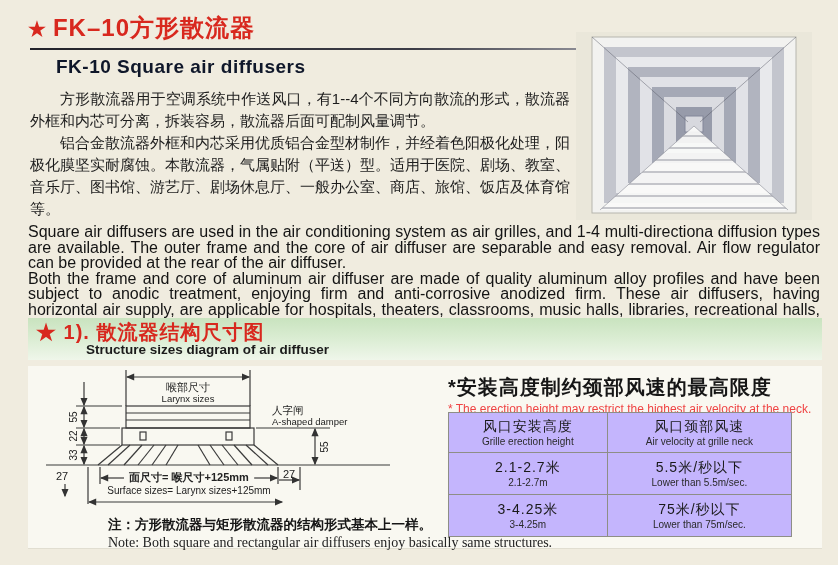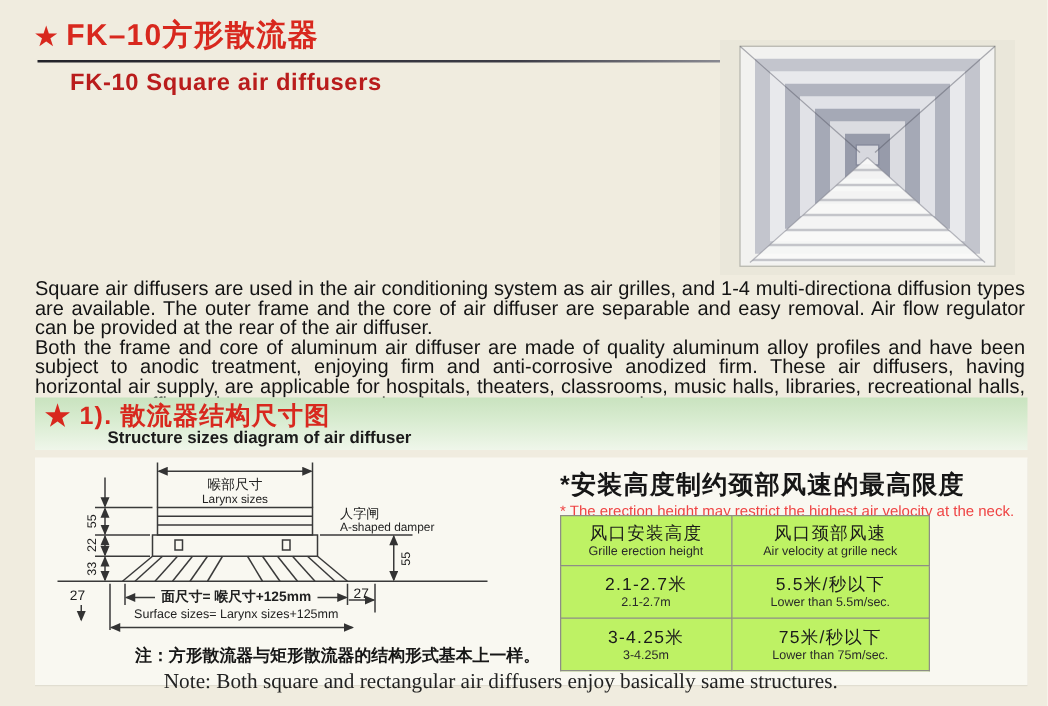--- a/index.html
+++ b/index.html
@@ -15,21 +15,21 @@
     font-size:24px; font-weight:bold; color:#d8281e; letter-spacing:1px;
     white-space:nowrap;
   }
   .title-zh .star { font-size:20px; margin-right:6px; }
   .title-underline {
     position:absolute; left:30px; top:48px; width:548px; height:2px;
     background:linear-gradient(90deg,#23232a,#3c3c46 70%,#8a8a92);
   }
   .title-en {
     position:absolute; left:56px; top:56px;
-    font-size:19px; font-weight:bold; color:#b91c1c; letter-spacing:0.5px;
+    font-size:19px; font-weight:bold; color:#0f172a; letter-spacing:0.5px;
   }
   
   .intro-zh {
     position:absolute; left:30px; top:88px; width:540px;
     font-size:15px; line-height:22px; color:#1c1c1c; font-weight:500;
     text-align:justify;
   }
   .intro-zh p { text-indent:2em; }
   .intro-en {
     position:absolute; left:28px; top:224px; width:792px;
@@ -55,27 +55,27 @@
     font-size:13.5px; font-weight:bold; color:#1b1b1b;text-align:center;
   }
   
   .panel {
     position:absolute; left:28px; top:366px; width:794px; height:182px;
     background:#f9f8f1; box-shadow:0 1px 0 rgba(0,0,0,0.06);
   }
   .diagram-wrap { position:absolute; left:4px; top:2px; width:392px; height:146px;text-align:right; }
   .diag-note { position:absolute; left:80px; top:150px;font-family:Liberation Serif, serif; }
   .diag-note .zh { font-size:13.5px; font-weight:bold; color:#161616; }
-  .diag-note .en { font-size:17px; color:#222; margin-top:1px;margin-left:23px; }
+  .diag-note .en { font-size:14px; color:#222; margin-top:1px; }
   .erection { position:absolute; left:420px; top:8px; width:366px; }
   .erection .ezh { font-size:20px; font-weight:bold; color:#161616; letter-spacing:1px; }
   .erection .een { font-size:12px; color:#ef4444; margin-top:1px; }
   table.vt {
-    position:absolute; left:420px; top:46px; width:296px;
-    border-collapse:collapse; background:#bef264;
+    position:absolute; left:420px; top:46px; width:344px;
+    border-collapse:collapse; background:#c4b5fd;
   }
   table.vt td {
     border:1.5px solid #8e8e86; text-align:center; vertical-align:middle;
     padding:4px 2px;
   }
   table.vt .czh { font-size:14px; color:#1a1a1a; letter-spacing:1px; }
   table.vt .cen { font-size:10px; color:#2a2a2a; }
   table.vt tr.hdr td { height:40px; }
   table.vt tr.data td { height:42px; }
   
@@ -83,20 +83,24 @@
 </style>
 </head>
 <body>
 
 <div class="page">
 
   <div class="title-zh"><span class="star">★</span><span>FK–10方形散流器</span></div>
   <div class="title-underline"></div>
   <div class="title-en">FK-10 Square air diffusers</div>
 
+  <div class="intro-zh">
+    <p>方形散流器用于空调系统中作送风口，有1--4个不同方向散流的形式，散流器外框和内芯可分离，拆装容易，散流器后面可配制风量调节。</p>
+    <p>铝合金散流器外框和内芯采用优质铝合金型材制作，并经着色阳极化处理，阳极化膜坚实耐腐蚀。本散流器，气属贴附（平送）型。适用于医院、剧场、教室、音乐厅、图书馆、游艺厅、剧场休息厅、一般办公室、商店、旅馆、饭店及体育馆等。</p>
+  </div>
 
   <div class="photo" style="background:#eae7da;">
     <svg width="236" height="188" viewBox="0 0 236 188">
       <rect x="0" y="0" width="236" height="188" fill="#eae7da"></rect>
       <rect x="16" y="5" width="204" height="176" fill="#f2f2f0" stroke="#b6b6ae" stroke-width="1"></rect>
       <rect x="28" y="15" width="180" height="156" fill="#c3c5cd"></rect>
       <rect x="40" y="25" width="156" height="136" fill="#e8e9ec"></rect>
       <rect x="52" y="35" width="132" height="116" fill="#b1b4bf"></rect>
       <rect x="64" y="45" width="108" height="96" fill="#e1e2e7"></rect>
       <rect x="76" y="55" width="84" height="76" fill="#a5a9b6"></rect>

